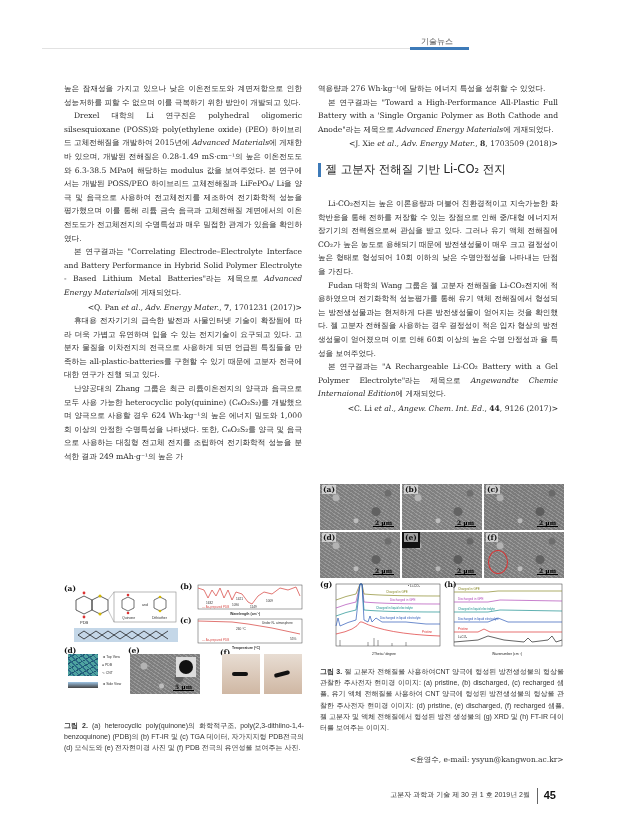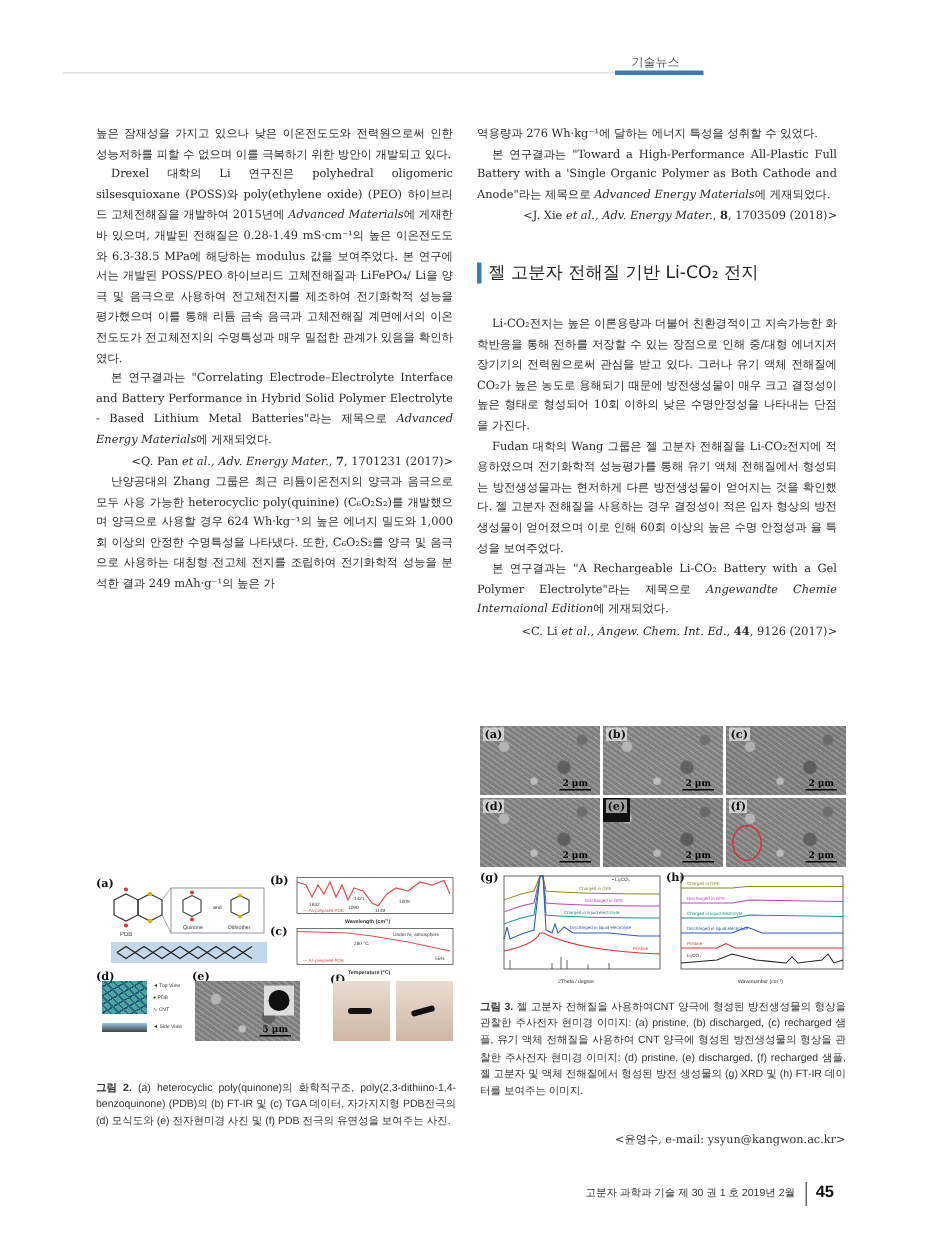--- a/index.html
+++ b/index.html
@@ -12,21 +12,21 @@
   .col { position: absolute; top: 82px; font-size: 7.6px; line-height: 13.6px; text-align: justify; }
   .col-left { left: 64px; width: 238px; }
   .col-right { left: 318px; width: 240px; }
 
   p.body { text-indent: 10px; margin-bottom: 0; }
   p.body.noindent { text-indent: 0; }
   p.ref { text-align: right; margin-top: 1px; }
   .it { font-style: italic; }
   .b { font-weight: bold; }
 
-  .section-title { font-family: "DejaVu Sans", "Liberation Sans", sans-serif; font-size: 11.5px; font-weight: normal; color: #222; margin: 24px 0 20px 0; display: flex; }
+  .section-title { font-family: "DejaVu Sans", "Liberation Sans", sans-serif; font-size: 11.5px; font-weight: normal; color: #222; margin: 12px 0 20px 0; display: flex; }
   .section-bar { display: inline-block; width: 2.5px; height: 14px; background: #3d7ab8; margin-right: 5px; }
 
   .figure { position: absolute; background: #fff; }
   .fig2 { left: 64px; top: 582px; width: 240px; height: 112px; }
   .fig3a { left: 320px; top: 484px; width: 244px; height: 96px; }
   .fig3b { left: 320px; top: 580px; width: 244px; height: 80px; }
 
   .panel-label { position: absolute; font-family: "DejaVu Serif", serif; font-weight: bold; font-size: 7.5px; color: #111; }
 
   .sem { position: absolute; background: #8a8a8a; overflow: hidden; }
@@ -57,26 +57,27 @@
 </head>
 <body>
 
 <div class="header">
   <span class="header-label">기술뉴스</span>
 </div>
 <div style="position:absolute;left:42px;top:48px;width:368px;height:1px;background:#e2e2e2;"></div>
 <div style="position:absolute;left:410px;top:47px;width:59px;height:3px;background:#3d7ab8;"></div>
 
 <div class="col col-left">
-  <p class="body noindent">높은 잠재성을 가지고 있으나 낮은 이온전도도와 전력원으로써 인한 성능저하를 피할 수 없으며 이를 극복하기 위한 방안이 개발되고 있다.</p>
+  <p class="body noindent">높은 잠재성을 가지고 있으나 낮은 이온전도도와 계면저항으로 인한 성능저하를 피할 수 없으며 이를 극복하기 위한 방안이 개발되고 있다.</p>
   <p class="body"><span>Drexel 대학의 Li 연구진은 polyhedral oligomeric silsesquioxane (POSS)와 poly(ethylene oxide) (PEO) 하이브리드 고체전해질을 개발하여 2015년에 </span><span class="it">Advanced Materials</span><span>에 게재한 바 있으며, 개발된 전해질은 0.28-1.49 mS·cm⁻¹의 높은 이온전도도와 6.3-38.5 MPa에 해당하는 modulus 값을 보여주었다. 본 연구에서는 개발된 POSS/PEO 하이브리드 고체전해질과 LiFePO₄/ Li을 양극 및 음극으로 사용하여 전고체전지를 제조하여 전기화학적 성능을 평가했으며 이를 통해 리튬 금속 음극과 고체전해질 계면에서의 이온전도도가 전고체전지의 수명특성과 매우 밀접한 관계가 있음을 확인하였다.</span></p>
   <p class="body"><span>본 연구결과는 "Correlating Electrode–Electrolyte Interface and Battery Performance in Hybrid Solid Polymer Electrolyte - Based Lithium Metal Batteries"라는 제목으로 </span><span class="it">Advanced Energy Materials</span><span>에 게재되었다.</span></p>
   <p class="ref"><span>&lt;Q. Pan </span><span class="it">et al.</span><span class="it">, Adv. Energy Mater.</span>, <span class="b">7</span><span>, 1701231 (2017)&gt;</span></p>
 
 
+  <p class="body">휴대용 전자기기의 급속한 발전과 사물인터넷 기술이 확장됨에 따라 더욱 가볍고 유연하며 입을 수 있는 전지기술이 요구되고 있다. 고분자 물질을 이차전지의 전극으로 사용하게 되면 언급된 특징들을 만족하는 all-plastic-batteries를 구현할 수 있기 때문에 고분자 전극에 대한 연구가 진행 되고 있다.</p>
   <p class="body">난양공대의 Zhang 그룹은 최근 리튬이온전지의 양극과 음극으로 모두 사용 가능한 heterocyclic poly(quinine) (C₆O₂S₂)를 개발했으며 양극으로 사용할 경우 624 Wh·kg⁻¹의 높은 에너지 밀도와 1,000회 이상의 안정한 수명특성을 나타냈다. 또한, C₆O₂S₂를 양극 및 음극으로 사용하는 대칭형 전고체 전지를 조립하여 전기화학적 성능을 분석한 결과 249 mAh·g⁻¹의 높은 가</p>
 </div>
 
 <div class="col col-right">
   <p class="body noindent">역용량과 276 Wh·kg⁻¹에 달하는 에너지 특성을 성취할 수 있었다.</p>
   <p class="body"><span>본 연구결과는 "Toward a High-Performance All-Plastic Full Battery with a 'Single Organic Polymer as Both Cathode and Anode"라는 제목으로 </span><span class="it">Advanced Energy Materials</span><span>에 게재되었다.</span></p>
   <p class="ref"><span>&lt;J. Xie </span><span class="it">et al.</span><span class="it">, Adv. Energy Mater.</span>, <span class="b">8</span><span>, 1703509 (2018)&gt;</span></p>
 
   <h2 class="section-title">
     <span class="section-bar"></span>

